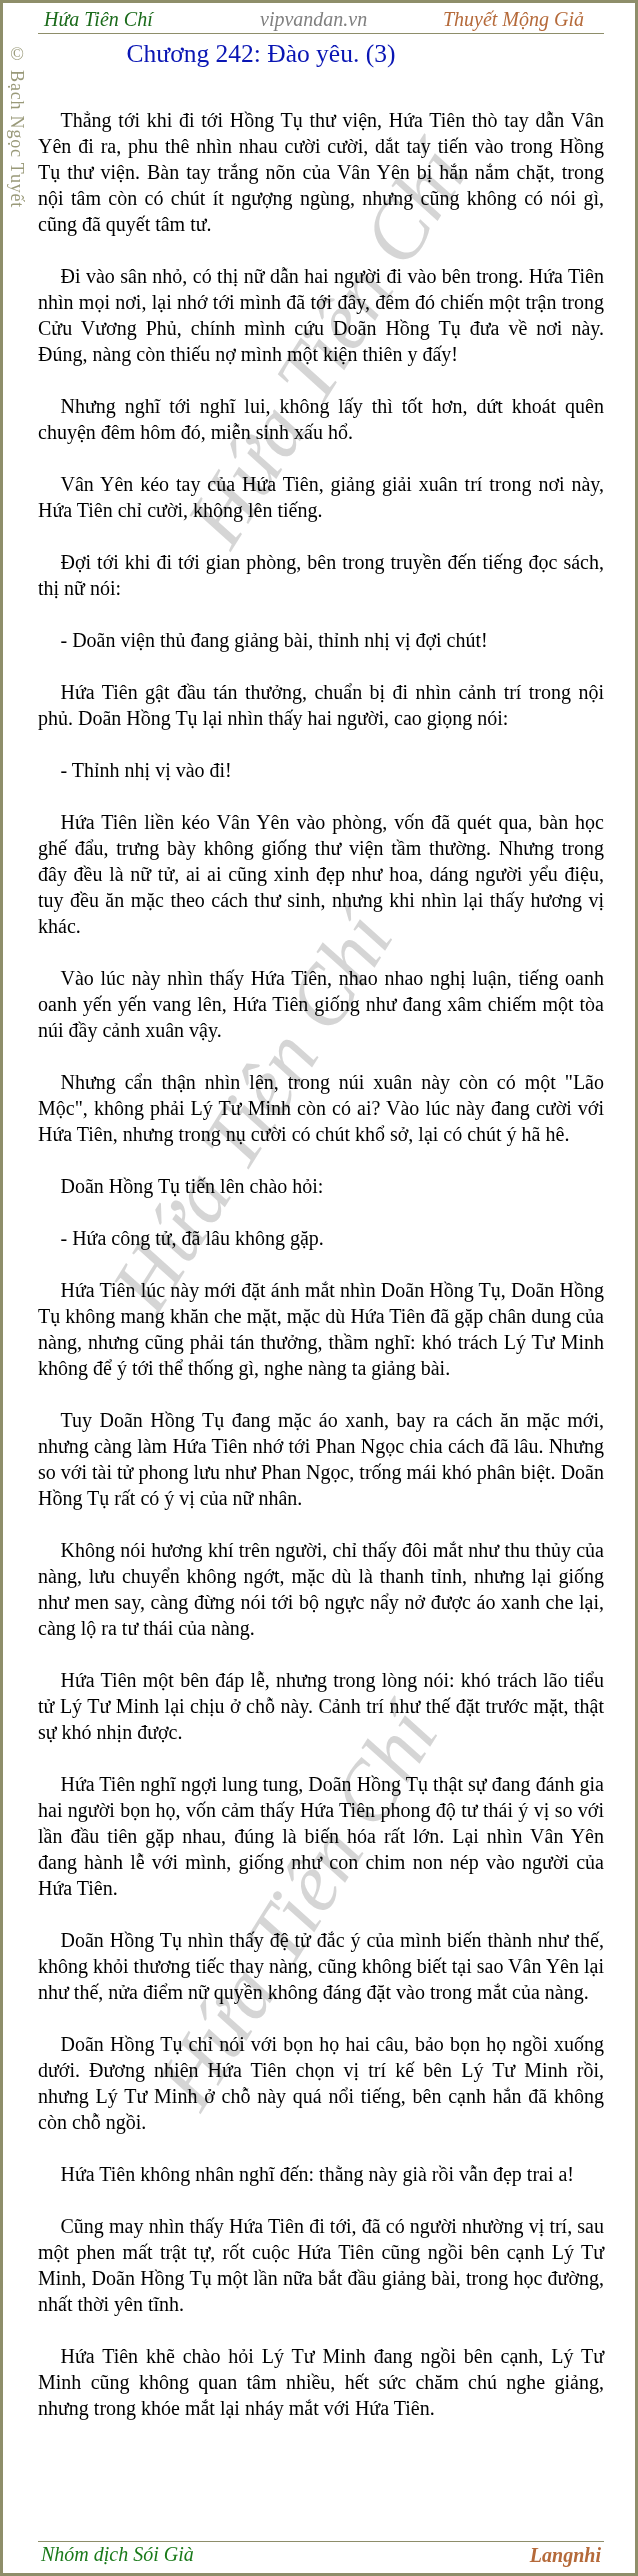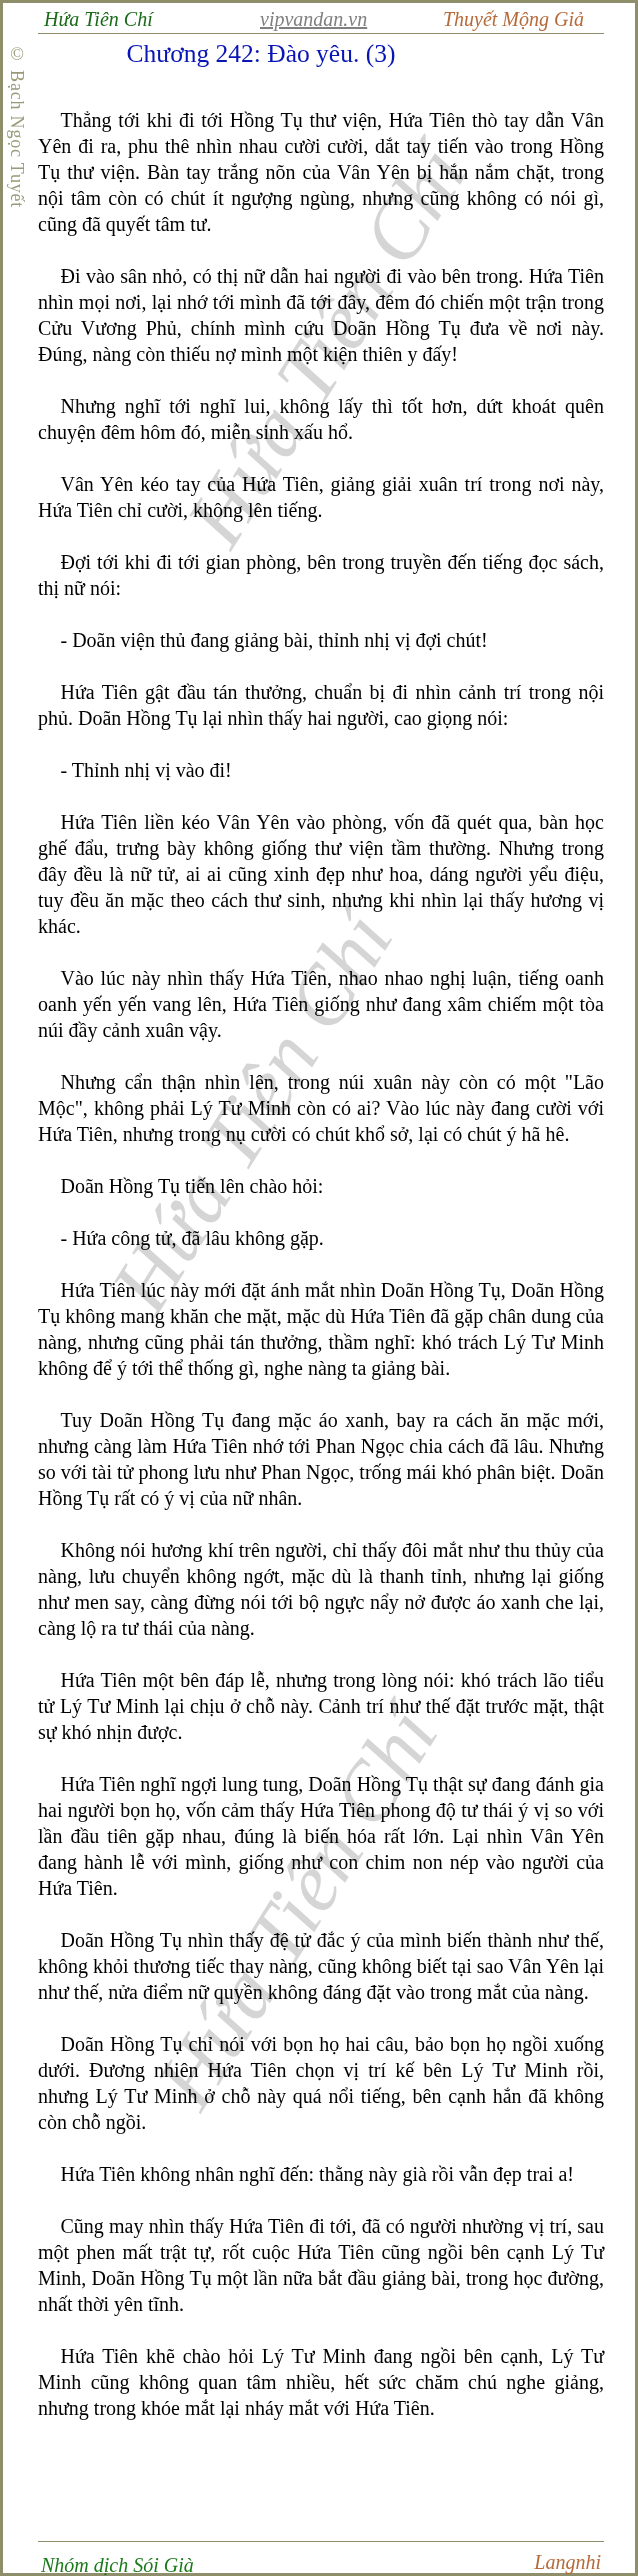--- a/index.html
+++ b/index.html
@@ -8,21 +8,21 @@
     position: absolute; left: 0; top: 0; width: 638px; height: 2576px;
     box-sizing: border-box; border: 3px solid #8e8e6a; background: #ffffff;
   }
   .header {
     position: absolute; left: 38px; top: 6px; width: 566px; height: 27px;
     border-bottom: 1.5px solid #8e8e6a;
     font-family: "Liberation Serif", serif; font-style: italic; font-size: 20px;
   }
   .header span { position: absolute; top: 1.5px; white-space: nowrap; }
   .h-left { left: 6px; color: #1a6a1a; }
-  .h-center { left: 222px; color: #808080; text-decoration: underline; }
+  .h-center { left: 222px; color: #808080; }
   .h-right { right: 20px; color: #b56a3a; }
   .side-credit {
     position: absolute; left: 6px; top: 44px;
     writing-mode: vertical-rl; transform: none;
     font-family: "Liberation Serif", serif; font-size: 18px; color: #9a9a7a;
     letter-spacing: 0.8px; white-space: nowrap;
   }
   .title {
     position: absolute; left: 0; top: 39px; width: 522px; text-align: center;
     font-family: "Liberation Serif", serif; font-size: 25.5px; color: #0a16b4;
@@ -40,22 +40,22 @@
     opacity: 0.75;
   }
   .footer-line {
     position: absolute; left: 38px; top: 2541px; width: 566px; height: 0;
     border-top: 1.5px solid #8e8e6a;
   }
   .footer {
     position: absolute; left: 38px; top: 2543px; width: 566px; height: 27px;
     font-family: "Liberation Serif", serif; font-style: italic; font-size: 20px;
   }
-  .f-left { position: absolute; left: 3px; top: 11px; color: #1a7a1a; }
-  .f-right { position: absolute; right: 3px; top: 8px; color: #b56a3a; }
+  .f-left { position: absolute; left: 3px; top: 0; color: #1a7a1a; }
+  .f-right { position: absolute; right: 3px; top: 1px; color: #b56a3a; font-weight: bold; }
 </style>
 </head>
 <body>
 
 <div class="frame"></div>
 
 <div class="header">
   <span class="h-left">Hứa Tiên Chí</span>
   <span class="h-center">vipvandan.vn</span>
   <span class="h-right">Thuyết Mộng Giả</span>

